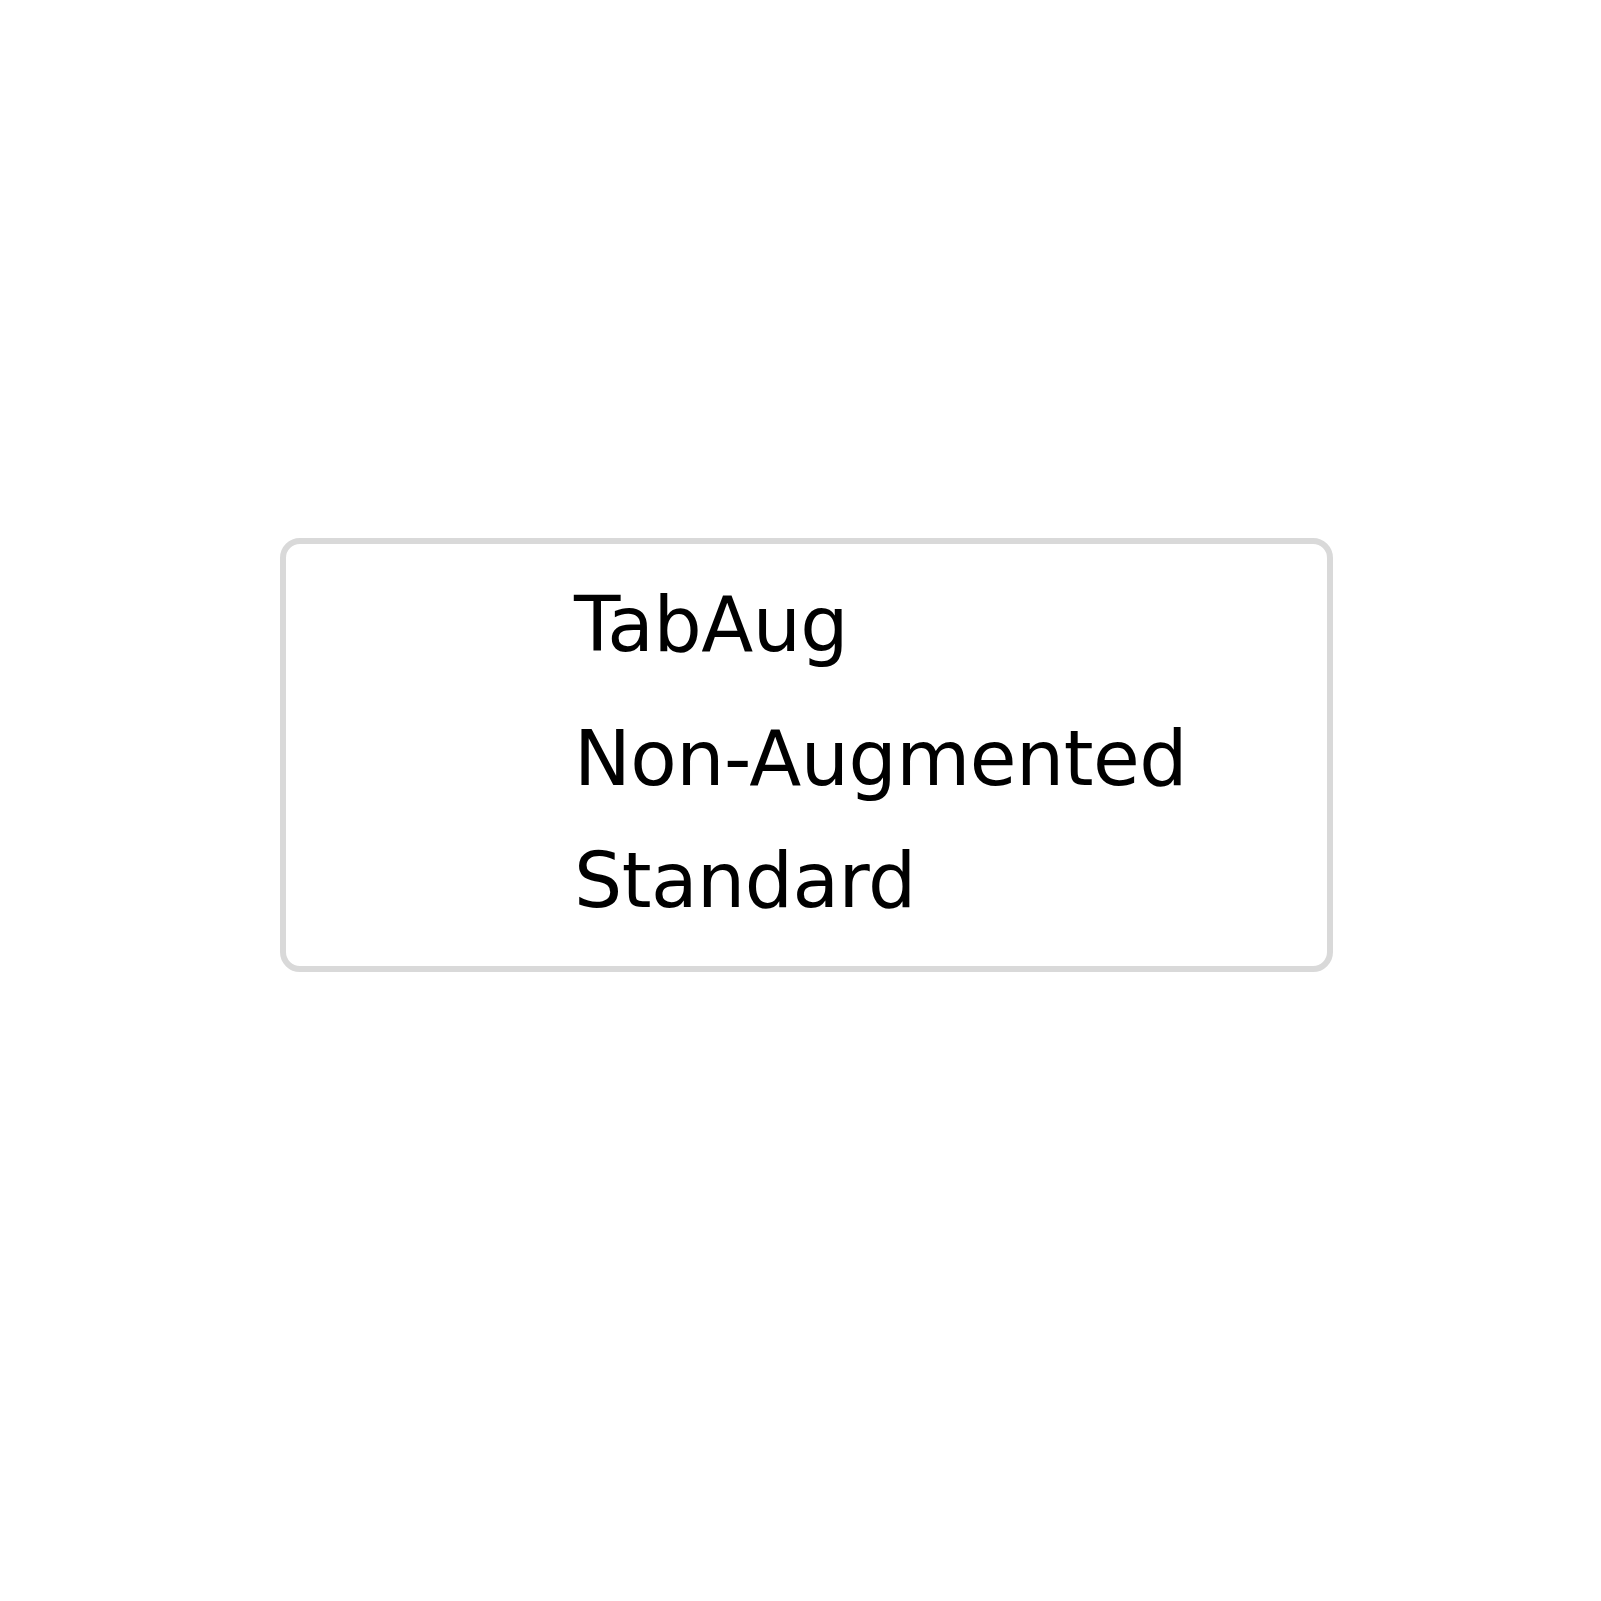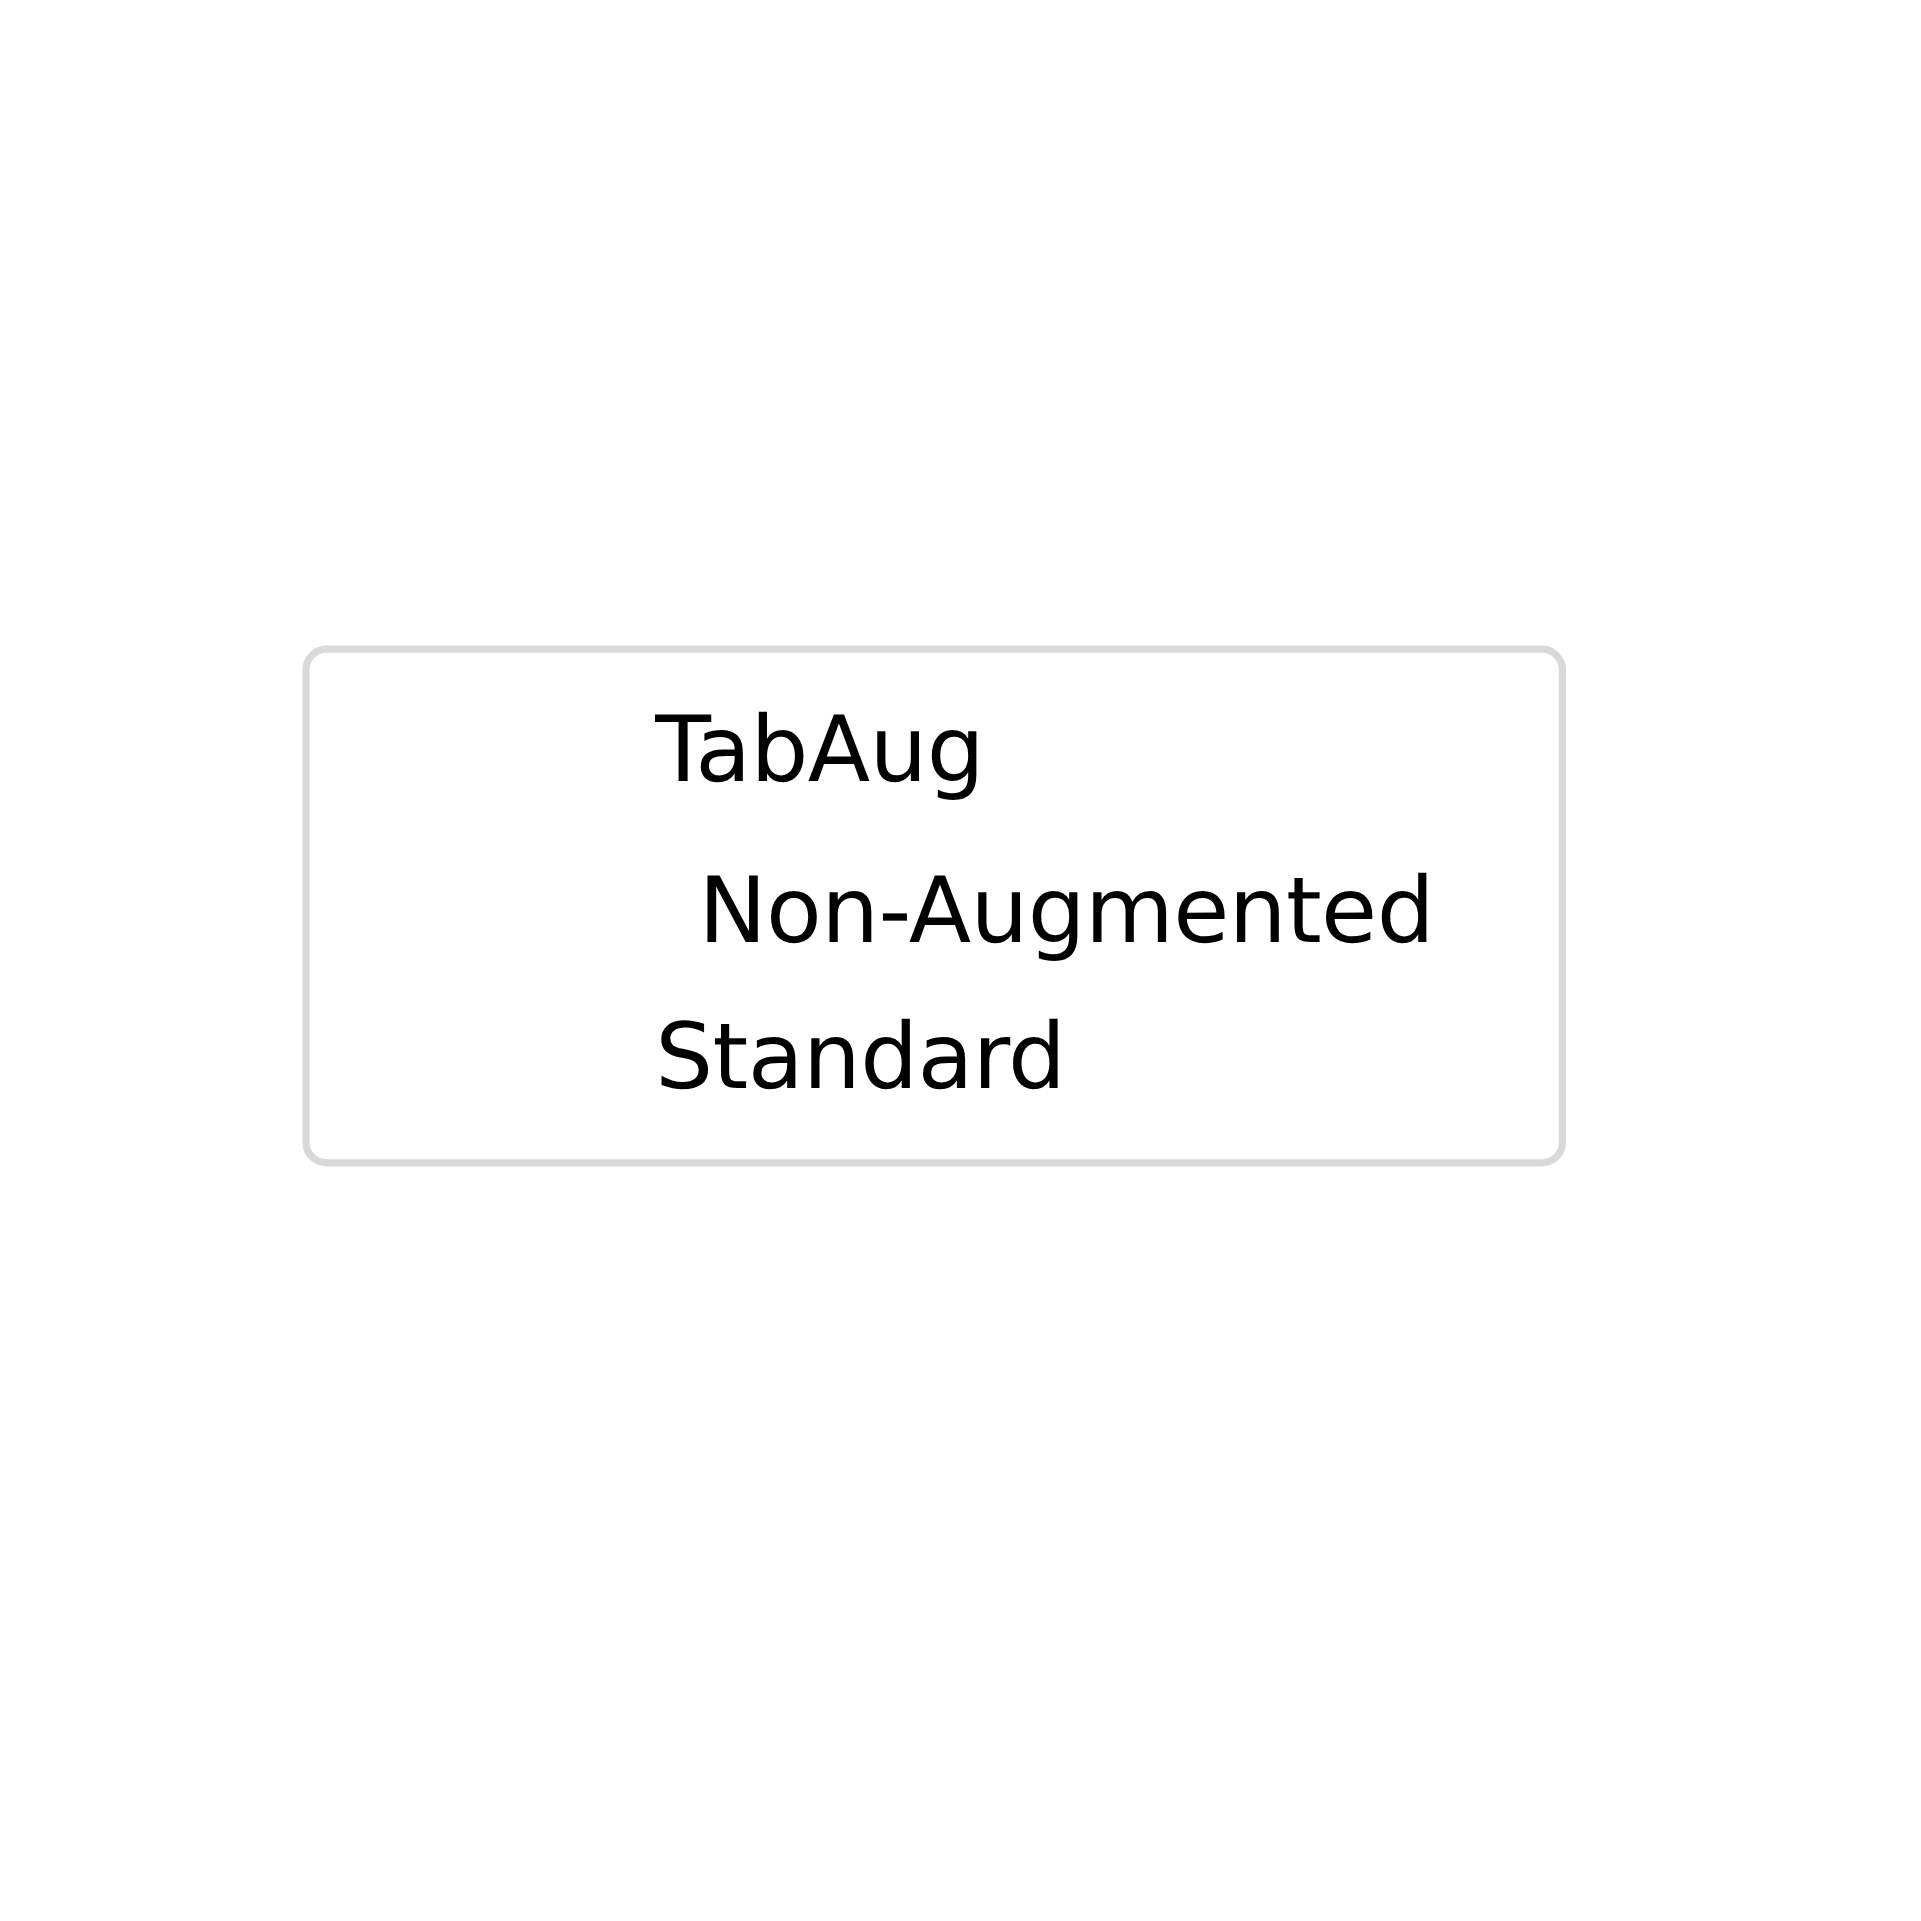--- a/index.html
+++ b/index.html
@@ -18,39 +18,39 @@
   #canvas {
     position: relative;
     width: 1601px;
     height: 1601px;
     background: #ffffff;
   }
 
   
   .legend-box {
     position: absolute;
-    left: 252px;
+    left: 280px;
     top: 538px;
     width: 1053px;
     height: 434px;
     box-sizing: border-box;
     background: #ffffff;
     border: 6px solid #d9d9d9;
     border-radius: 20px;
   }
 
   
   .legend-entry {
     position: absolute;
     left: 0;
     height: 118px;
     width: 100%;
   }
   .legend-entry.row-0 { top: 22px; }
-  .legend-entry.row-1 { top: 156px; margin-left: 36px; }
+  .legend-entry.row-1 { top: 156px; }
   .legend-entry.row-2 { top: 278px; text-decoration: underline; }
 
   
   .sample {
     position: absolute;
     left: 26px;
     top: 0;
     width: 200px;
     height: 118px;
   }

